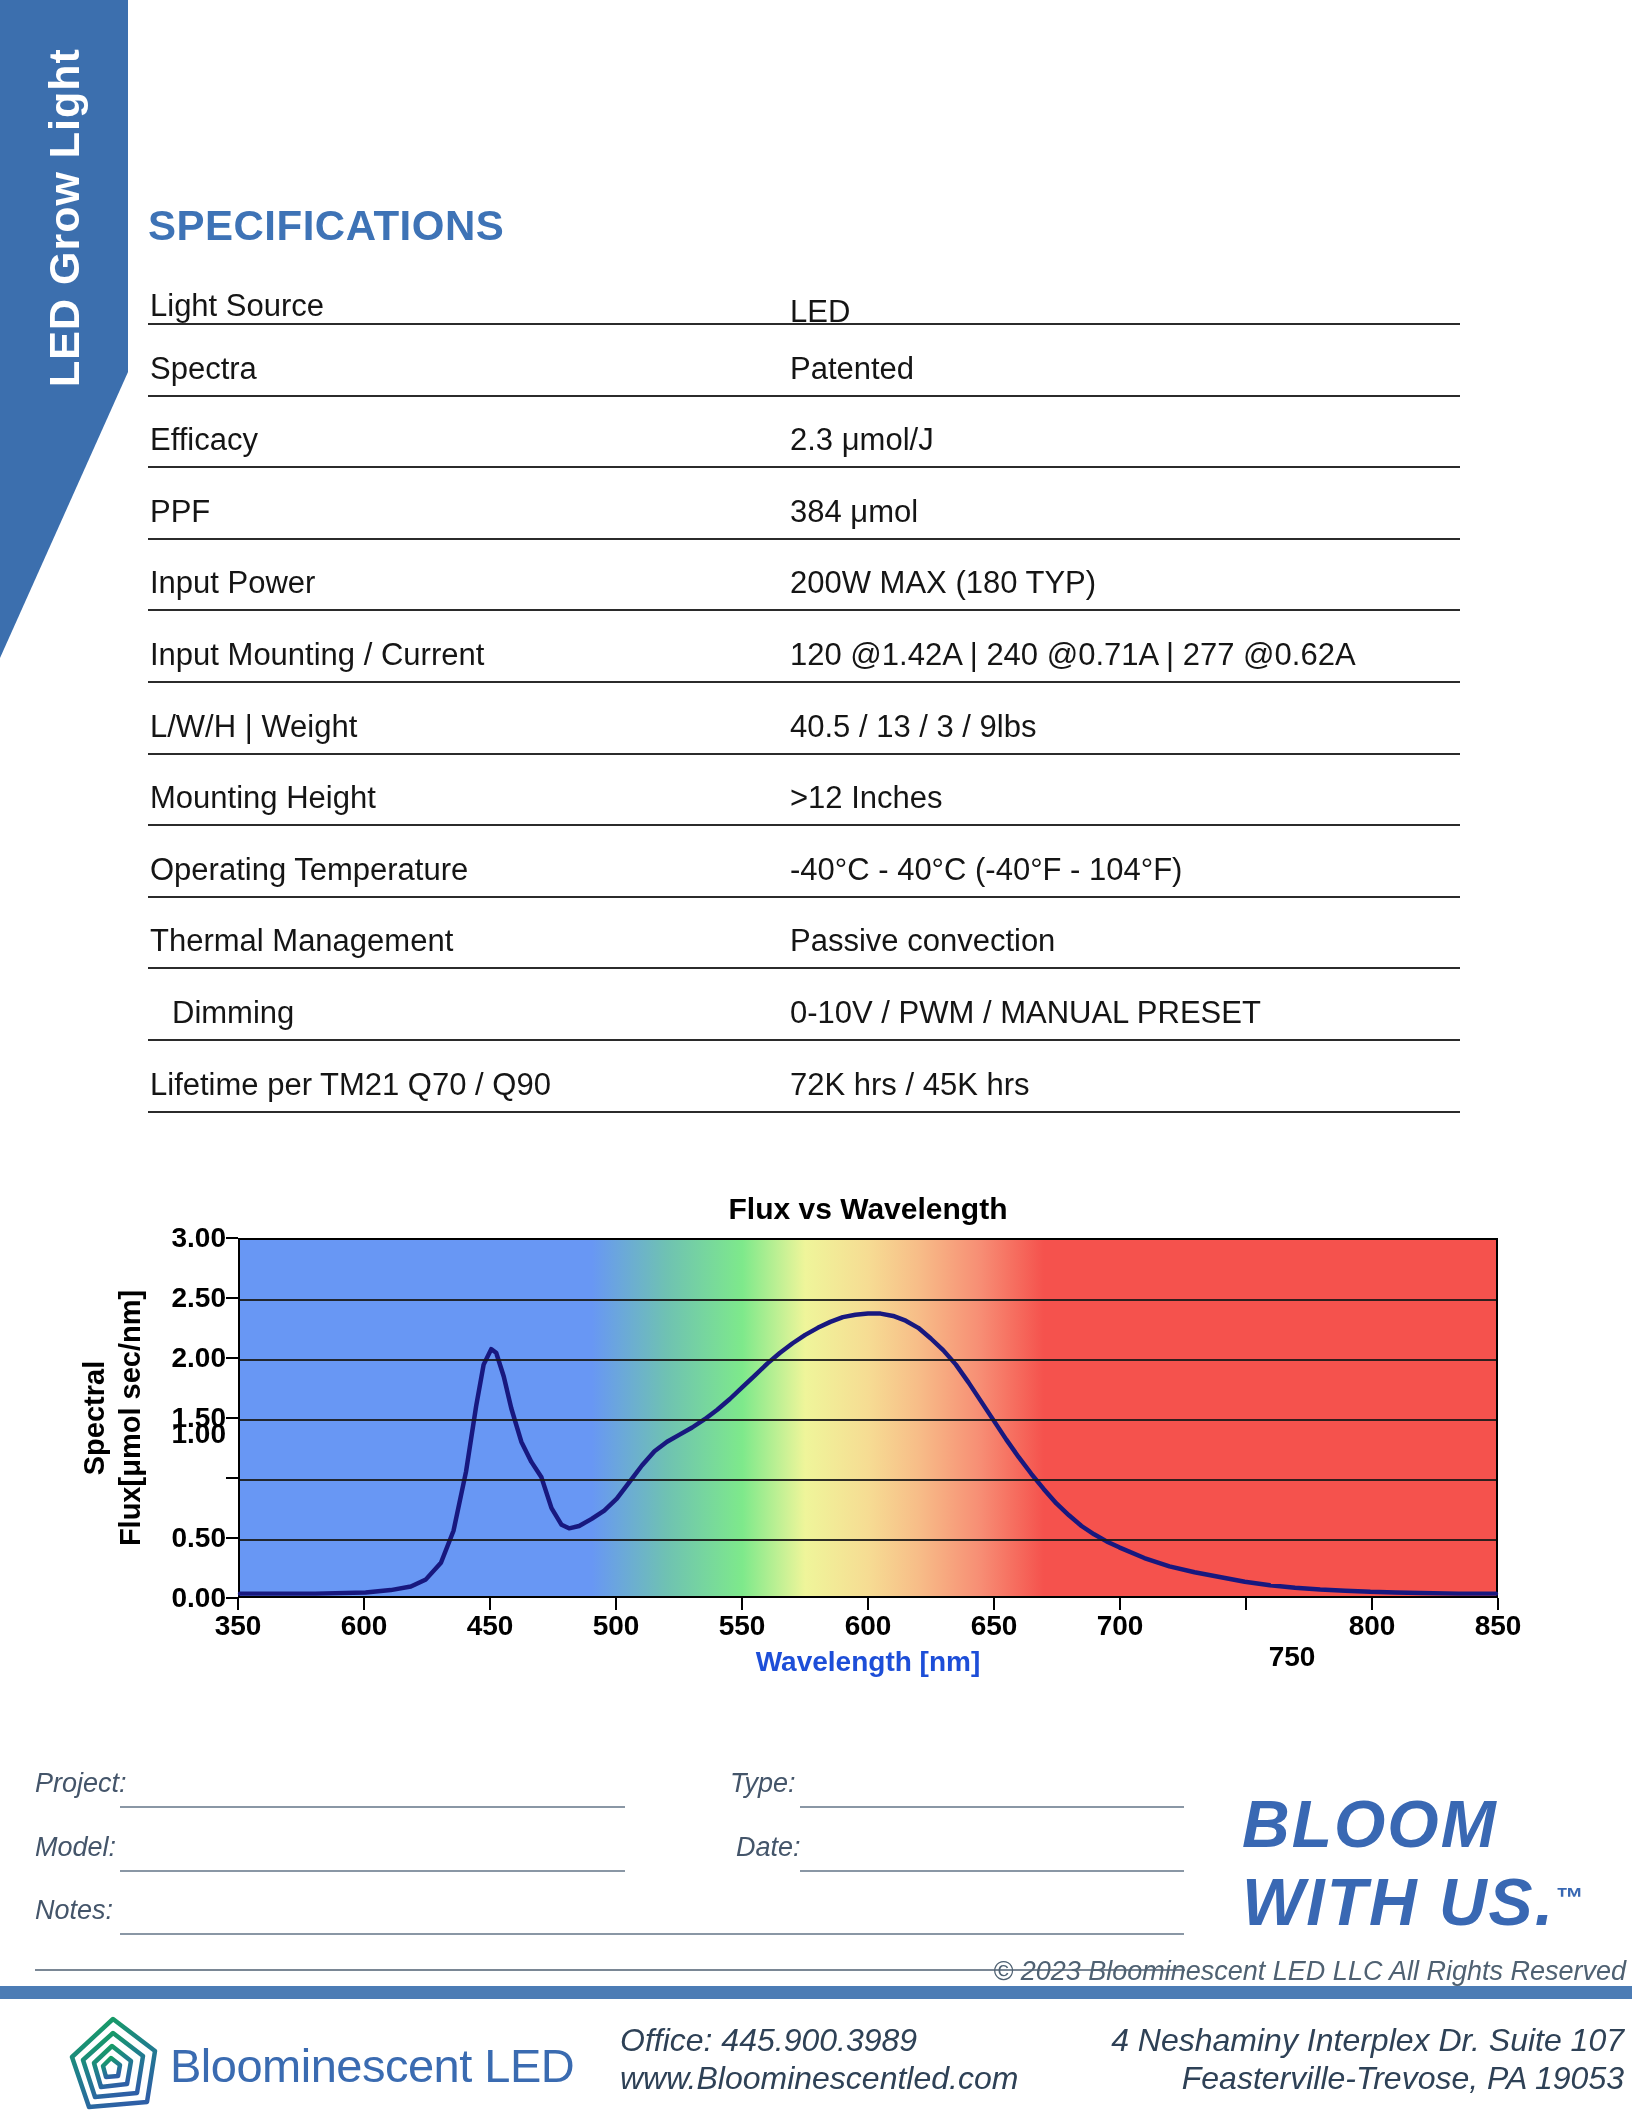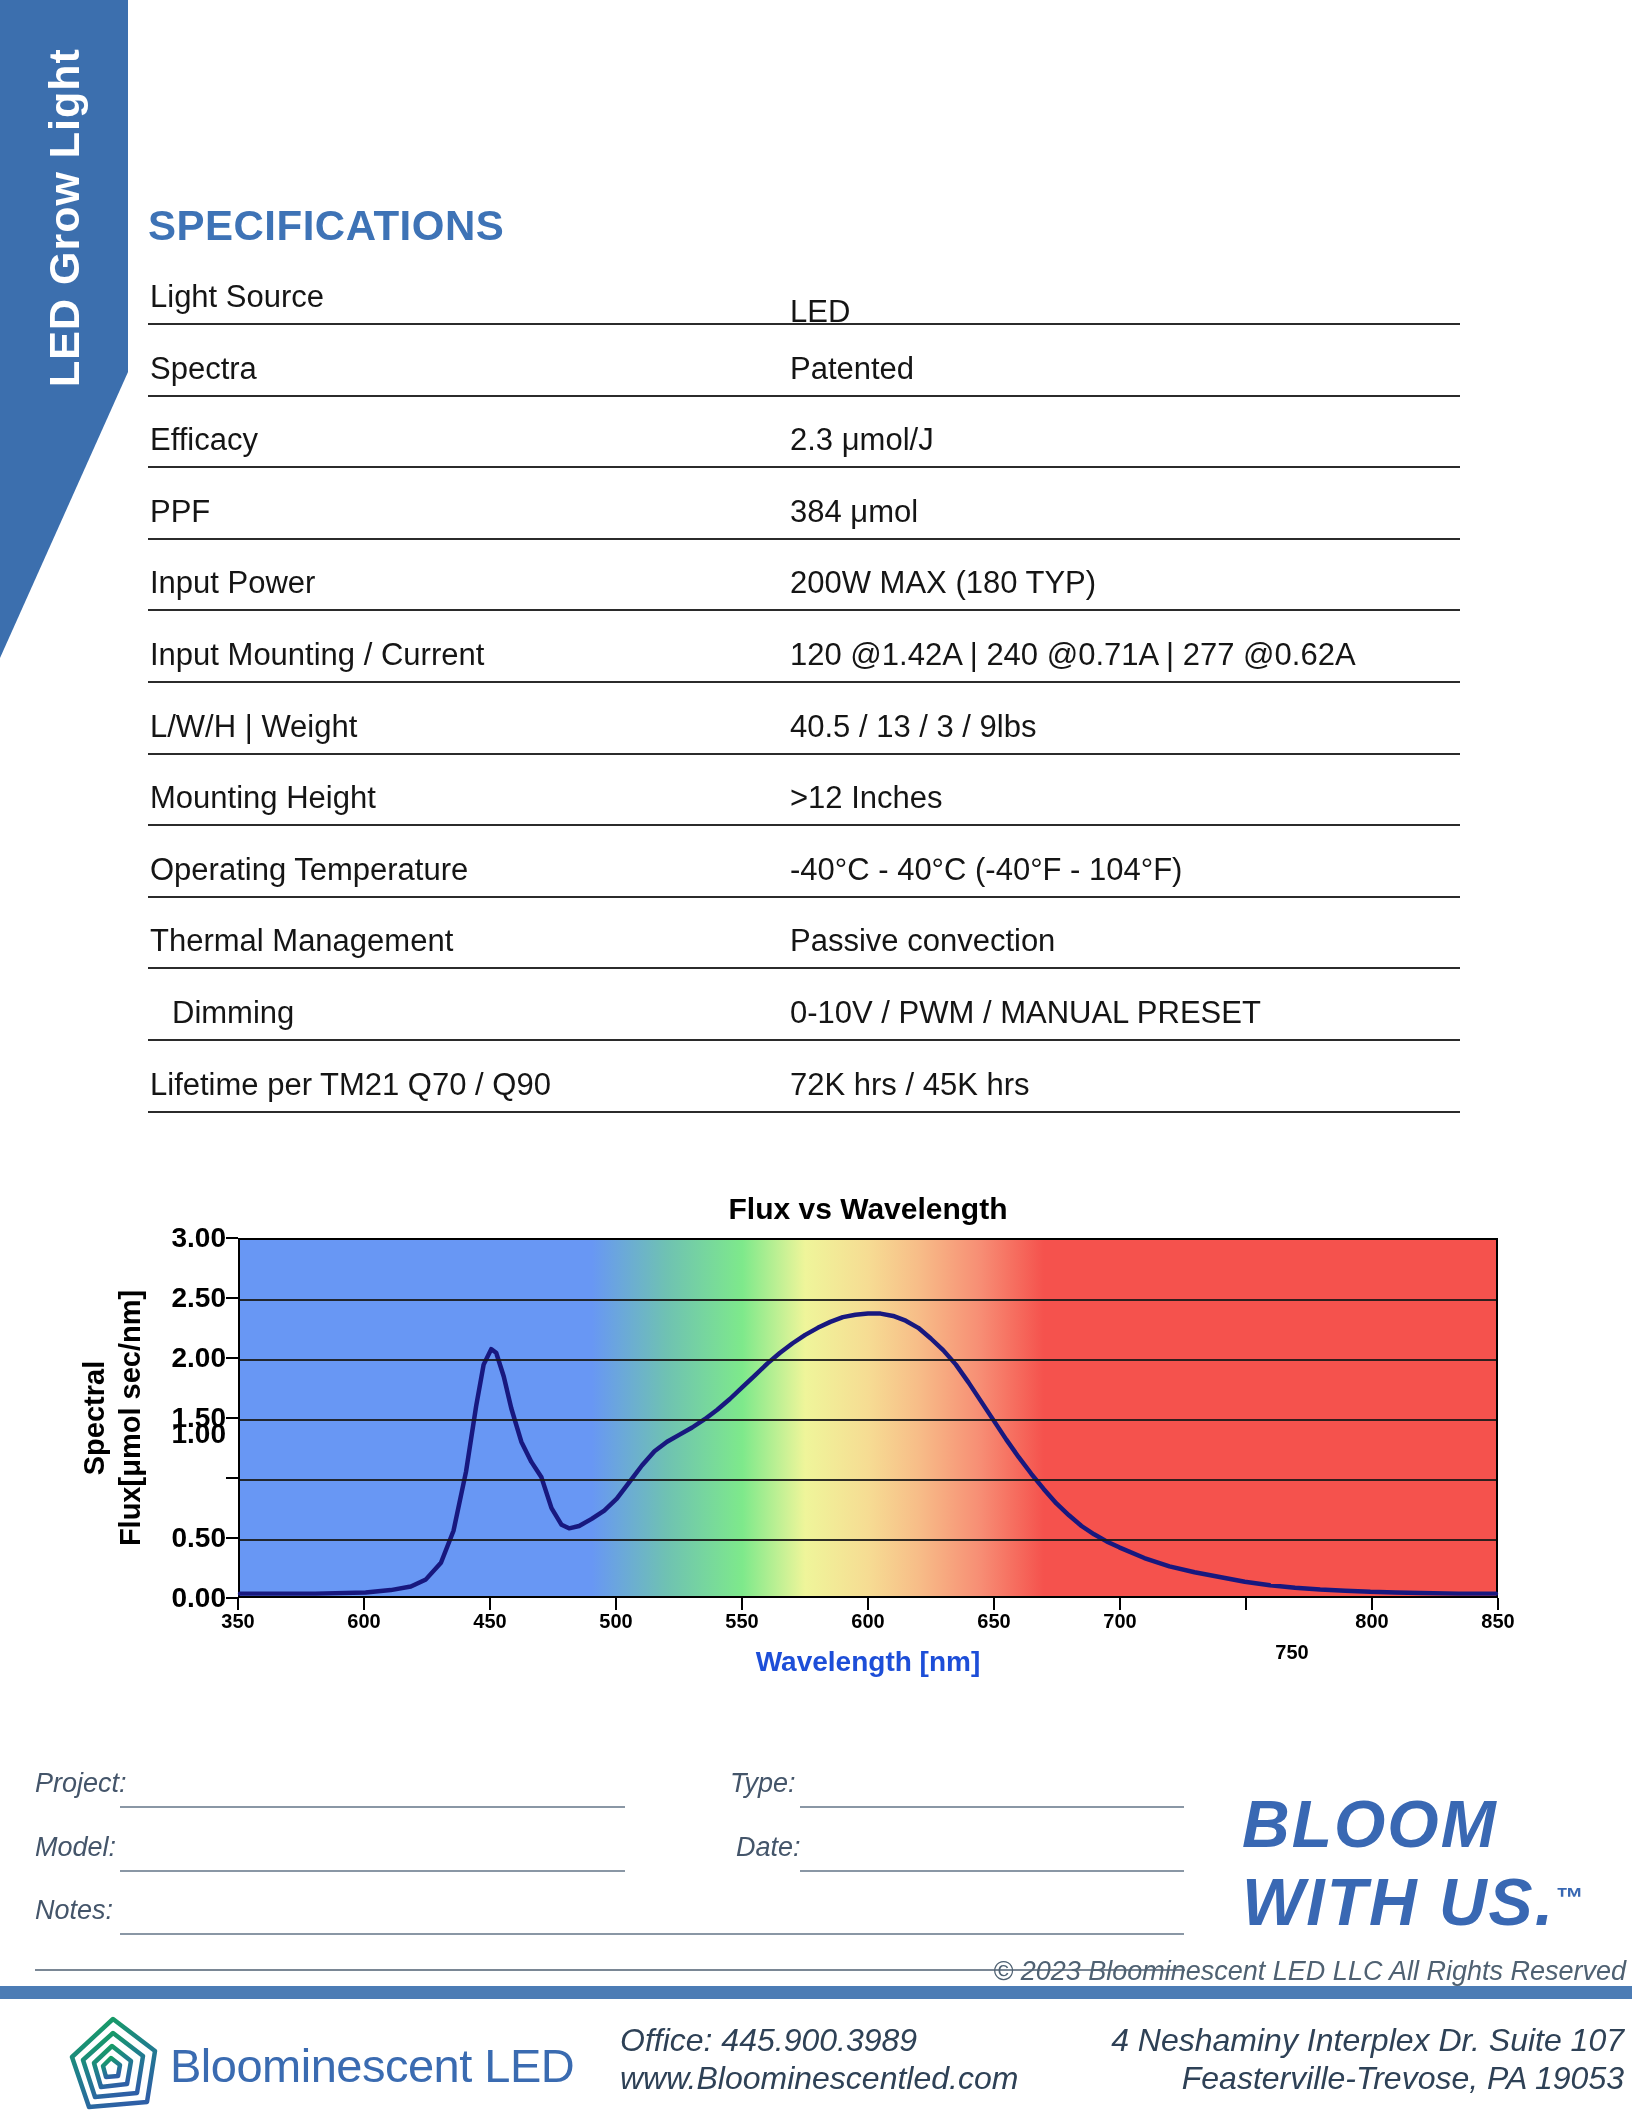--- a/index.html
+++ b/index.html
@@ -49,21 +49,21 @@
   .gridline { position:absolute; left:0; width:100%; height:2px; background:#1a1a1a; opacity:.9; }
   .curve-svg { position:absolute; left:0; top:0; width:100%; height:100%; overflow:visible; }
   .ytick-label {
     position:absolute; left:118px; width:108px; height:32px;
     font-size:28px; font-weight:bold; text-align:right; color:#000;
   }
   .ytick-mark { position:absolute; width:12px; height:2px; background:#000; left:226px; }
   .xtick-mark { position:absolute; width:2px; height:12px; background:#000; top:1598px; }
   .xtick-label {
     position:absolute; top:1610px; width:100px; transform:translateX(-50%);
-    font-size:20px; font-weight:bold; text-align:center; color:#000;
+    font-size:28px; font-weight:bold; text-align:center; color:#000;
   }
   .ylabel {
     position:absolute; left:112px; top:1418px;
     transform:translate(-50%,-50%) rotate(-90deg);
     font-size:29px; font-weight:bold; text-align:center; color:#000;
     line-height:36px; white-space:nowrap;
   }
   .xlabel {
     position:absolute; left:868px; top:1646px; transform:translateX(-50%);
     font-size:28px; font-weight:bold; color:#1d4ed8; white-space:nowrap;
@@ -94,21 +94,21 @@
 </head>
 <body>
 
 <div class="ribbon">
   <div class="ribbon-text">LED Grow Light</div>
 </div>
 
 <div class="spec-title">SPECIFICATIONS</div>
 
 <div id="spec-table">
-    <div class="spec-label" style="top: 279px;">Light Source</div>
+    <div class="spec-label" style="top: 288px;">Light Source</div>
     <div class="spec-value" style="top: 294px; text-align: center;">LED</div>
     <div class="spec-line" style="top: 323px;"></div>
     <div class="spec-label" style="top: 350.6px;">Spectra</div>
     <div class="spec-value" style="top: 350.6px;">Patented</div>
     <div class="spec-line" style="top: 394.6px;"></div>
     <div class="spec-label" style="top: 422.2px;">Efficacy</div>
     <div class="spec-value" style="top: 422.2px;">2.3 μmol/J</div>
     <div class="spec-line" style="top: 466.2px;"></div>
     <div class="spec-label" style="top: 493.8px;">PPF</div>
     <div class="spec-value" style="top: 493.8px;">384 μmol</div>

